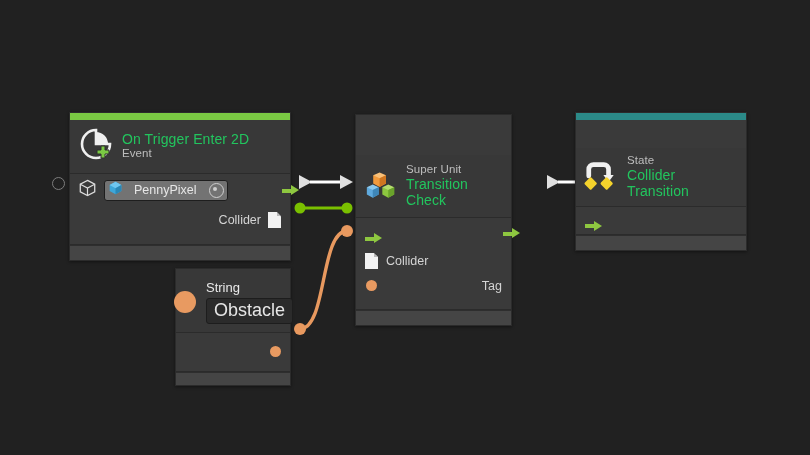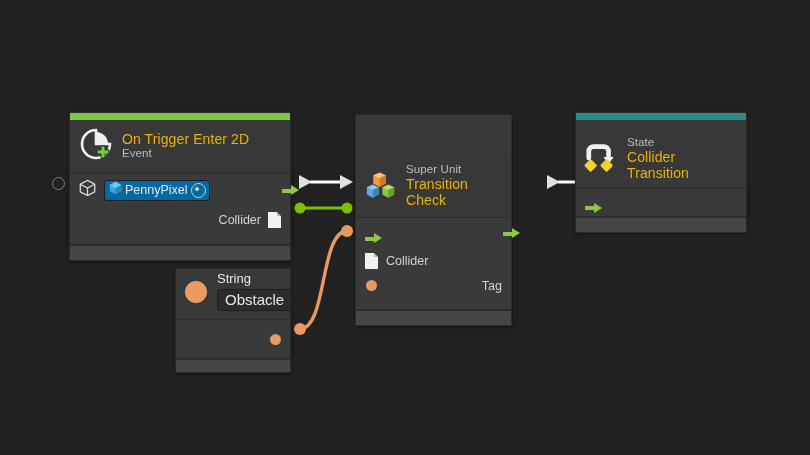--- a/index.html
+++ b/index.html
@@ -23,21 +23,21 @@
   }
   .accent{height:7px;width:100%;}
   .head{
     display:flex;align-items:center;
     padding:7px 9px 8px 9px;
     background:#383838;
     gap:9px;
   }
   .head-txt{display:flex;flex-direction:column;justify-content:center;line-height:1.15;}
   .sub{color:#bdbdbd;font-size:11.5px;letter-spacing:.1px;}
-  .ttl{color:#eab308;font-size:14px;letter-spacing:.1px;}
+  .ttl{color:#22c55e;font-size:14px;letter-spacing:.1px;}
   .ttl-small{color:#e8e8e8;font-size:13px;}
   .divider{height:1px;background:#2b2b2b;width:100%;}
   .body{background:#3a3a3a;position:relative;}
   .footer{
     height:14px;background:#454545;border-top:1px solid #2e2e2e;
   }
 
   
   .row{display:flex;align-items:center;position:relative;height:28px;padding:0 9px;}
   .row.right{justify-content:flex-end;}
@@ -60,32 +60,32 @@
 
   
   .dot-o{width:11px;height:11px;border-radius:50%;background:#e89a61;}
   .dot-o.big{width:22px;height:22px;}
 
   
   .cube-out{width:17px;height:18px;}
 
   
   .objfield{
-    display:flex;align-items:center;gap:3px;
-    background:#0369a1;border:1px solid #1e1e1e;border-radius:3px;
+    display:flex;align-items:center;gap:12px;
+    background:#737373;border:1px solid #1e1e1e;border-radius:3px;
     height:19px;padding:0 3px 0 4px;
   }
   .objfield .nm{color:#e6e6e6;font-size:12.5px;white-space:nowrap;}
   .target{width:13px;height:13px;border-radius:50%;border:1.6px solid #cfcfcf;position:relative;}
   .target:after{content:"";position:absolute;left:3px;top:3px;width:4px;height:4px;border-radius:50%;background:#cfcfcf;}
 
   
   .txtfield{
     background:#2b2b2b;border:1px solid #1d1d1d;border-radius:3px;
-    color:#e6e6e6;font-size:15px;padding:1px 7px 2px 7px;display:inline-block;
+    color:#e6e6e6;font-size:18px;padding:1px 7px 2px 7px;display:inline-block;
   }
 
   
   .circ-port{
     position:absolute;width:11px;height:11px;border-radius:50%;
     border:1.5px solid #7d7d7d;background:transparent;
   }
 
   .port-abs{position:absolute;}
 </style>
@@ -225,21 +225,21 @@
     <div style="height:11px;"></div>
   </div>
 
   <div class="divider"></div>
   <div class="footer"></div>
 </div>
 
 <div class="node" style="left:575px;top:112px;width:172px;">
   <div class="accent" style="background:#2b8a88;"></div>
 
-  <div class="head" style="padding:16px 9px 7px 8px;">
+  <div class="head" style="padding:6px 9px 7px 8px;margin-top:28px;">
     <span class="ico">
       <svg width="34" height="32" viewBox="0 0 36 34">
         <path d="M5 18 V11 a5 5 0 0 1 5 -5 h11 a5 5 0 0 1 5 5 v7" fill="none" stroke="#f0f0f0" stroke-width="5" stroke-linecap="round"></path>
         <polygon points="20.5,17 31.5,17 26,24.5" fill="#f0f0f0"></polygon>
         <rect x="2" y="21" width="10" height="10" rx="1.5" fill="#f4d22c" transform="rotate(45 7 26)"></rect>
         <rect x="19" y="21" width="10" height="10" rx="1.5" fill="#f4d22c" transform="rotate(45 24 26)"></rect>
       </svg>
     </span>
     <span class="head-txt">
       <span class="sub">State</span>
@@ -255,21 +255,21 @@
         <span class="arrow-green"></span>
       </span>
     </div>
   </div>
 
   <div class="divider"></div>
   <div class="footer"></div>
 </div>
 
 <div class="node" style="left:175px;top:268px;width:116px;">
-  <div class="head" style="padding:3px 8px 8px 9px;gap:10px;">
+  <div class="head" style="padding:12px 8px 8px 9px;gap:10px;justify-content:center;">
     <span class="ico dot-o big"></span>
     <span class="head-txt" style="gap:2px;">
       <span class="ttl-small">String</span>
       <span class="txtfield">Obstacle</span>
     </span>
   </div>
 
   <div class="divider"></div>
 
   <div class="body">

